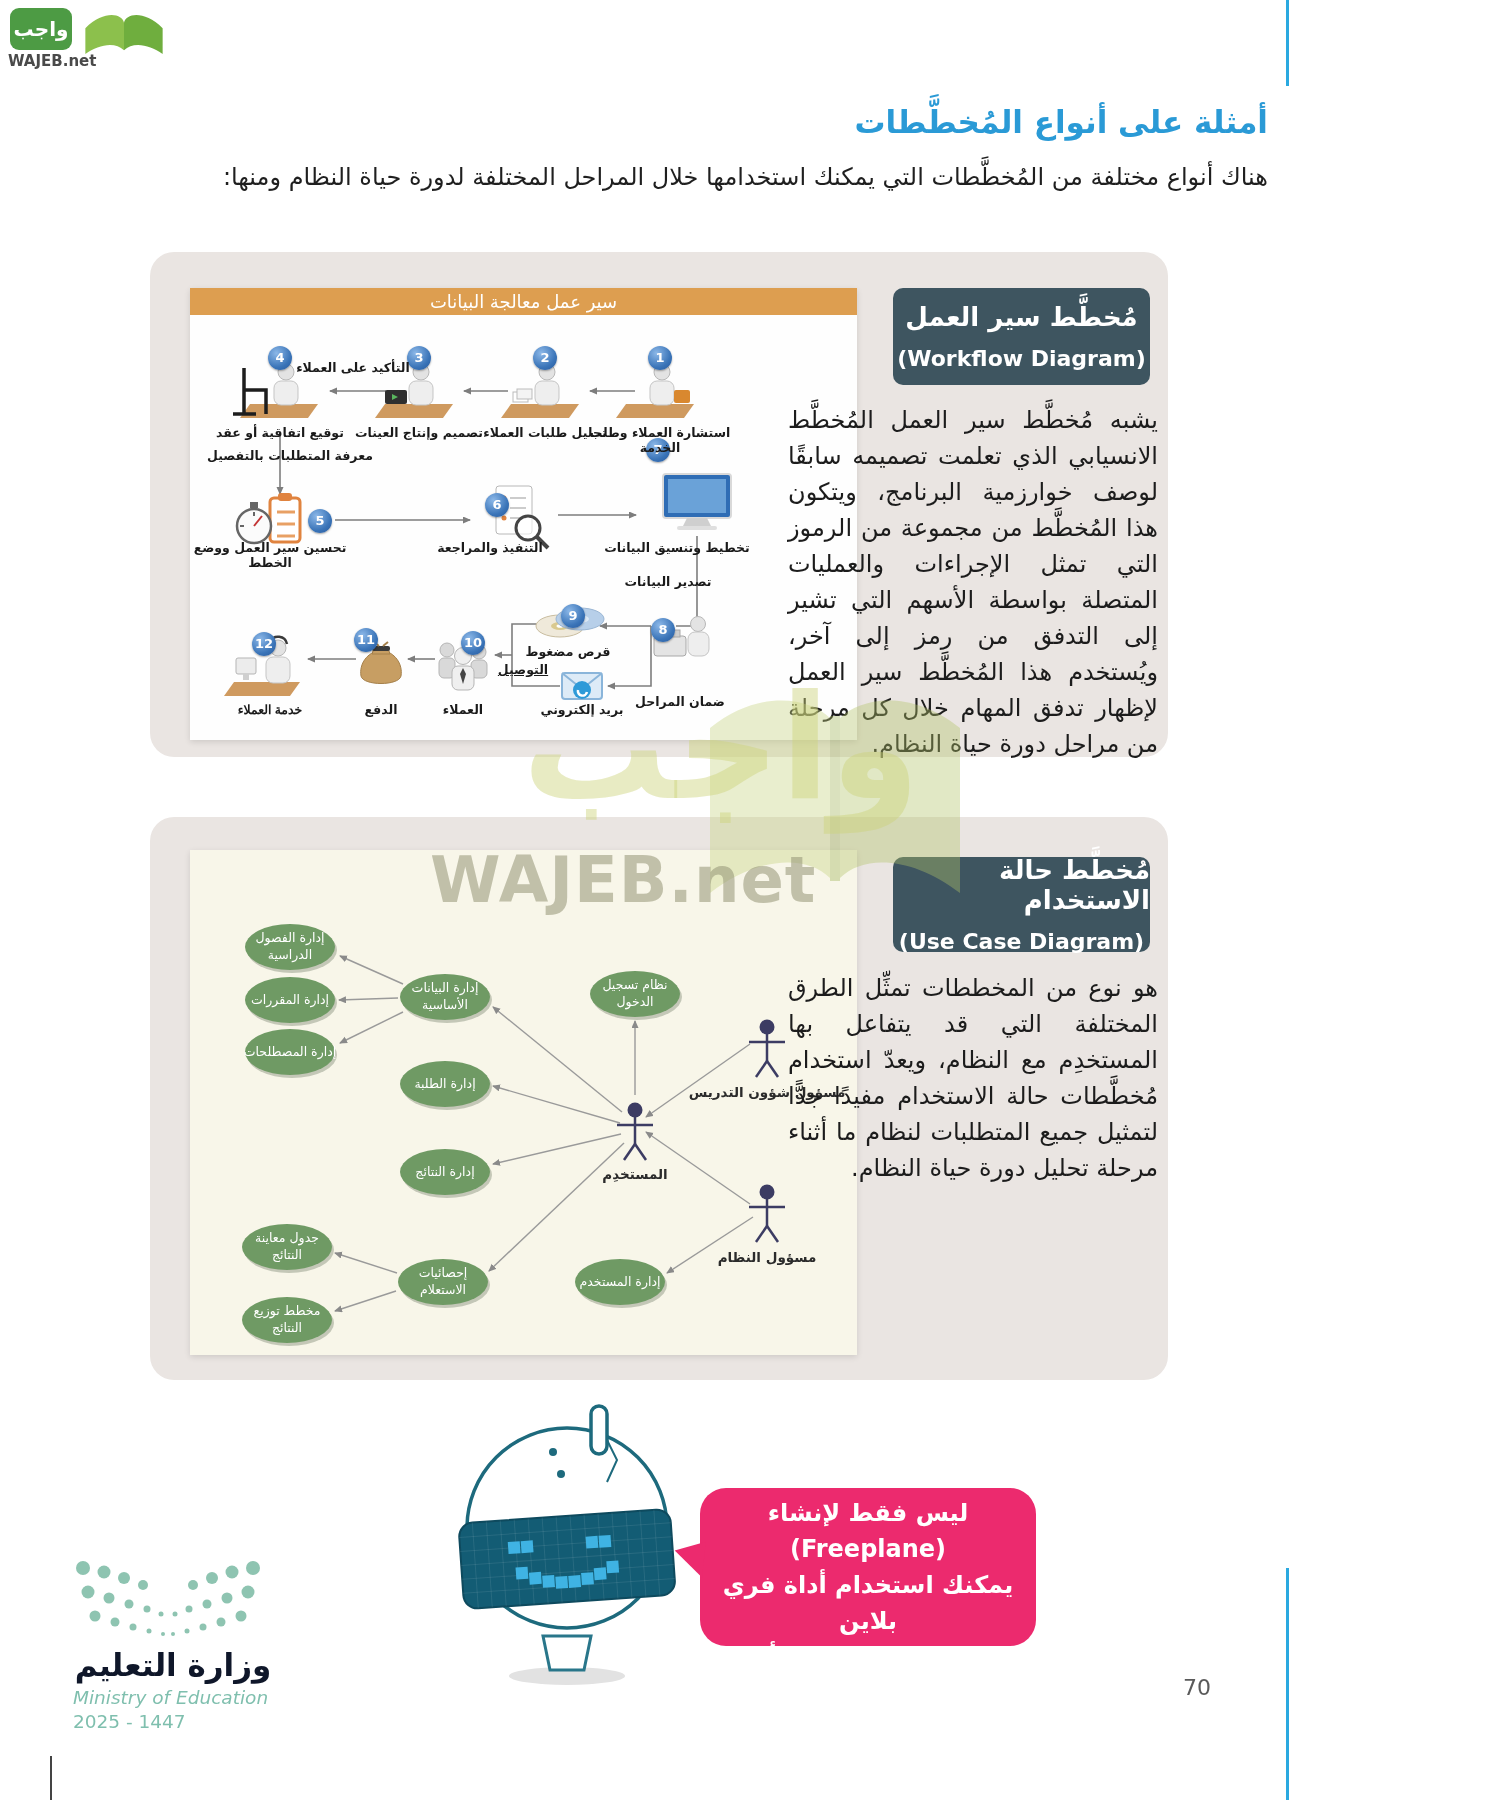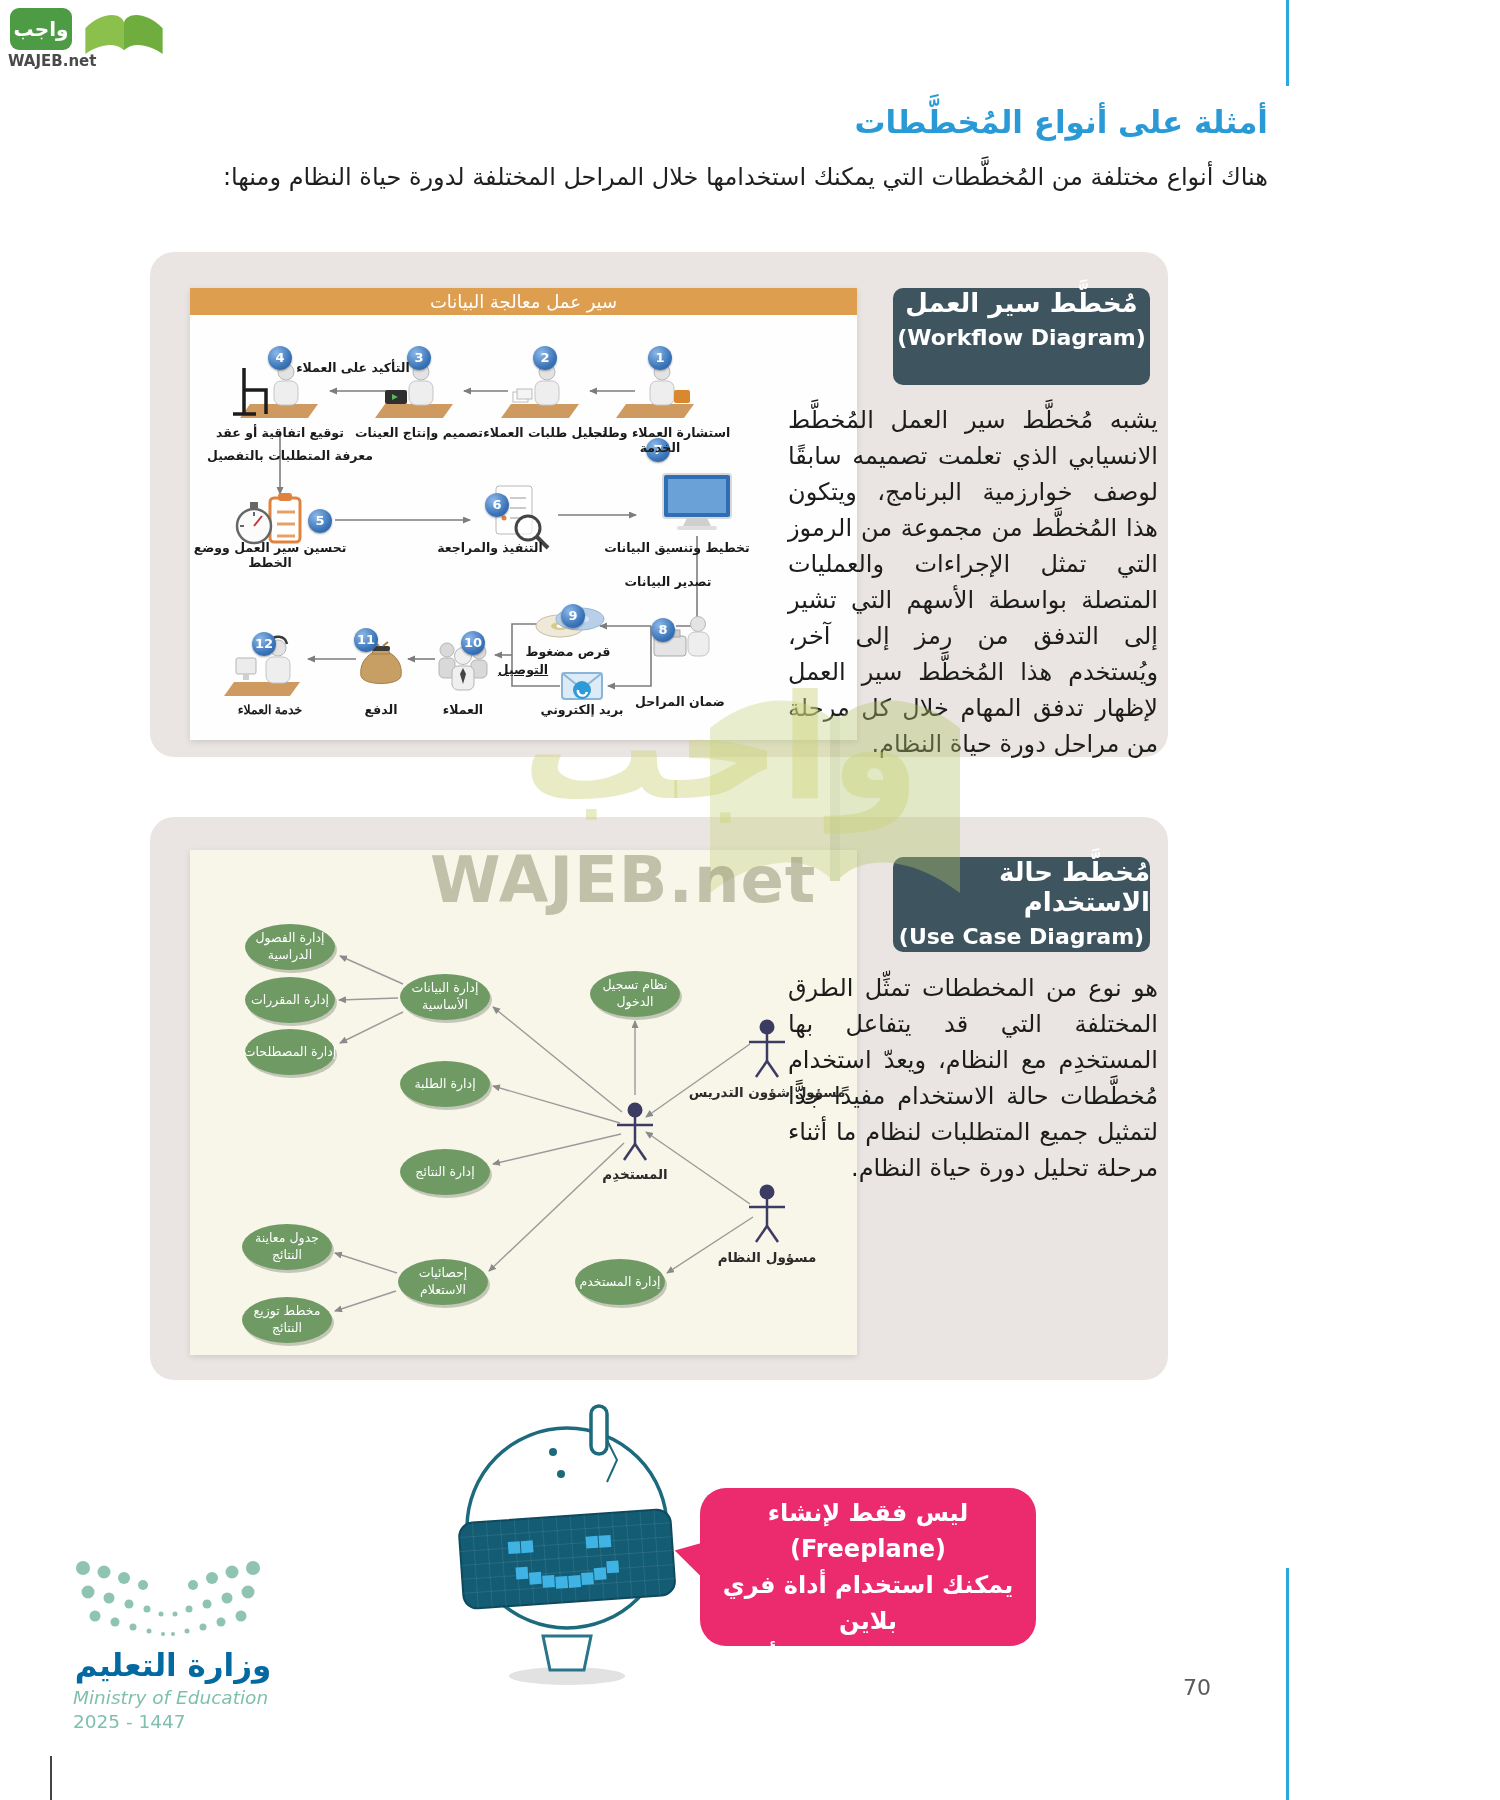--- a/index.html
+++ b/index.html
@@ -29,21 +29,21 @@
          box-shadow:0 1px 2px rgba(0,0,0,.35);}
   .wf-label{position:absolute;width:150px;font-size:12.5px;font-weight:600;color:#1a1a1a;
             text-align:center;direction:rtl;z-index:3;}
   .uc-panel{position:absolute;left:190px;top:850px;width:667px;height:505px;background:#f8f6e9;
             box-shadow:0 2px 6px rgba(0,0,0,.12);}
   .uc-titlebar{position:absolute;left:0;top:0;width:100%;height:42px;background:#46456b;color:#fff;
                font-size:21px;text-align:center;line-height:42px;direction:rtl;}
   .uc-svg{position:absolute;left:0;top:42px;width:667px;height:463px;}
   
   .side-head{position:absolute;left:893px;width:257px;background:#3e5560;border-radius:10px;color:#fff;
-             display:flex;flex-direction:column;justify-content:flex-start;align-items:center;gap:7px;}
+             display:flex;flex-direction:column;justify-content:center;align-items:center;gap:14px;}
   .side-head.h1{top:288px;height:97px;}
   .side-head.h2{top:857px;height:95px;}
   .sh-ar{font-size:26px;font-weight:bold;direction:rtl;}
   .sh-en{font-size:22px;font-weight:bold;direction:ltr;}
   .side-body{position:absolute;left:788px;width:370px;margin:0;font-size:24px;line-height:36px;color:#1c1c1c;
              direction:rtl;text-align:justify;text-align-last:right;}
   .body1{top:402px;}
   .body2{top:970px;}
   
   .wm{pointer-events:none;z-index:5;}
@@ -53,21 +53,21 @@
           color:rgba(148,148,116,.55);direction:ltr;letter-spacing:1px;}
   
   .robot{position:absolute;left:455px;top:1398px;width:230px;height:290px;}
   .bubble{position:absolute;left:700px;top:1488px;width:336px;height:158px;background:#ec2a6e;border-radius:26px;
           color:#fff;direction:rtl;text-align:center;padding-top:7px;box-sizing:border-box;}
   .bubble::before{content:"";position:absolute;left:-26px;top:52px;width:0;height:0;border-style:solid;
           border-width:12px 30px 24px 0;border-color:transparent #ec2a6e transparent transparent;transform:rotate(6deg);}
   .bubble div{font-size:24px;font-weight:bold;line-height:36px;}
   
   .moe{position:absolute;left:73px;top:1556px;width:200px;}
-  .moe-ar{margin-top:2px;font-size:31px;font-weight:bold;color:#0369a1;text-align:center;direction:rtl;}
+  .moe-ar{margin-top:2px;font-size:31px;font-weight:bold;color:#0f172a;text-align:center;direction:rtl;}
   .moe-en{font-size:18.5px;color:#7fbfae;text-align:left;direction:ltr;margin-top:4px;font-style:italic;}
   .moe-years{font-size:18.5px;color:#7fbfae;text-align:left;direction:ltr;margin-top:3px;}
   .page-num{position:absolute;left:1183px;top:1675px;font-size:22px;color:#5a5a5a;}
   .edge-line{position:absolute;left:1286px;width:3px;background:#2aa9e0;}
   .edge-top{top:0;height:86px;}
   .edge-bottom{top:1568px;height:232px;}
   .corner-line{position:absolute;left:50px;top:1756px;width:2px;height:44px;background:#444;}
 </style>
 </head>
 <body>

